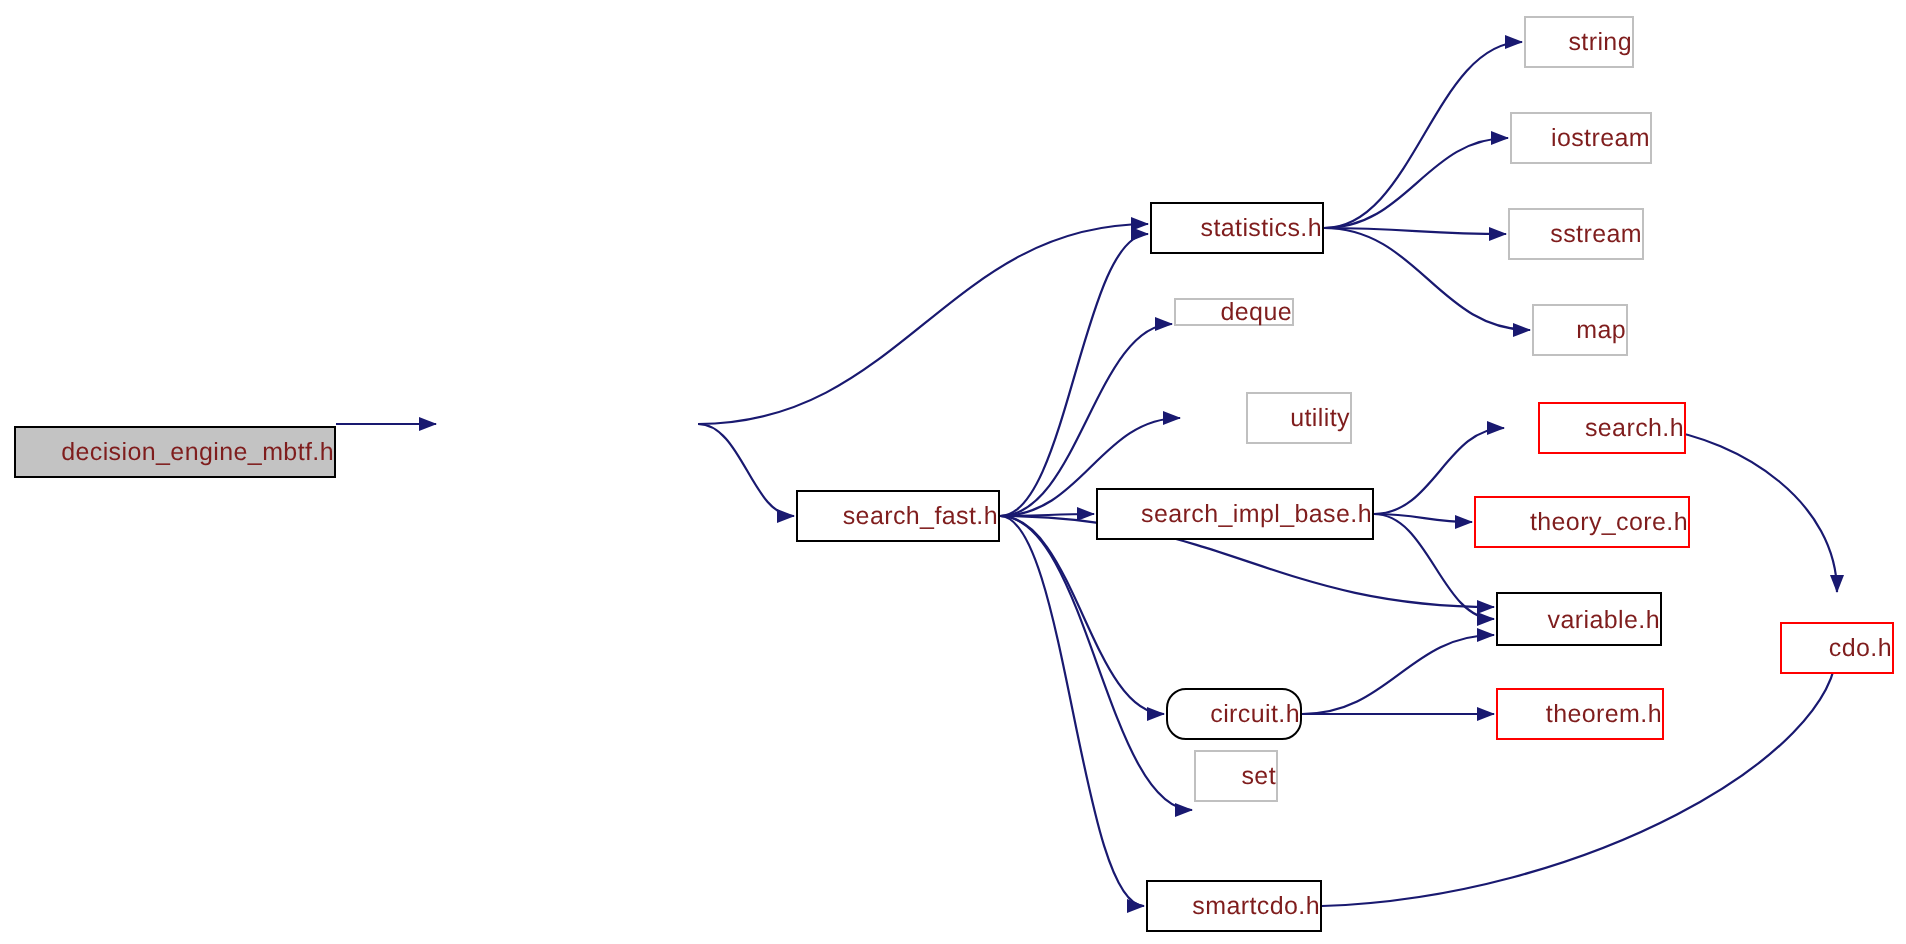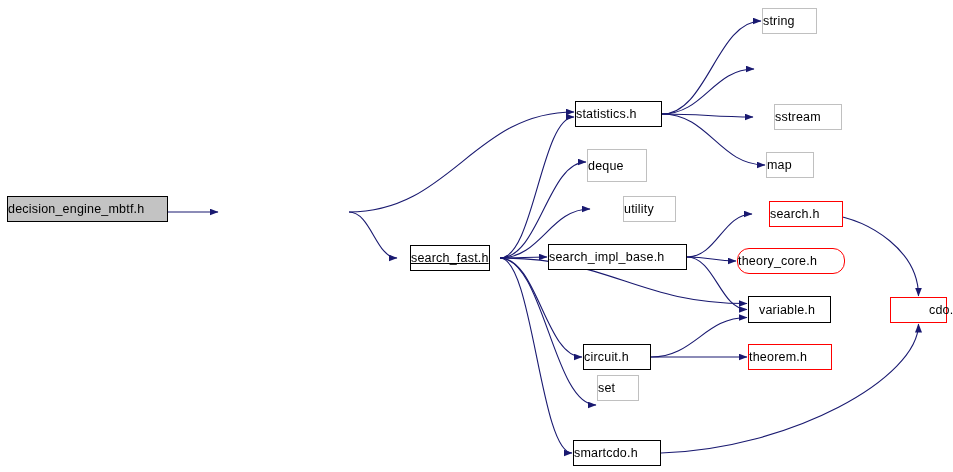--- a/index.html
+++ b/index.html
@@ -21,24 +21,24 @@
     top: 0;
     z-index: 1;
   }
   .node {
     position: absolute;
     box-sizing: border-box;
     background: #ffffff;
     border: 1px solid #000000;
     display: flex;
     align-items: center;
-    justify-content: flex-start;
+    justify-content: flex-end;
     z-index: 2;
     font-size: 12.5px;
-    color: #000000;
+    color: #7f1d1d;
     white-space: nowrap;
     letter-spacing: 0.2px;
   }
   .node.root      { background: #c3c3c3; border-color: #000000; }
   .node.external  { border-color: #c0c0c0; }
   .node.truncated { border-color: #ff0000; }
   .node span { pointer-events: none; }
 </style>
 </head>
 <body>
@@ -69,60 +69,63 @@
         <path d="M687,257 C716.7,257 723.3,214 752,214" fill="none" stroke="#191970" stroke-width="1.1" marker-end="url(#arrowhead)"></path>
         <path d="M687,257 C709.5,257 714.5,261 736,261" fill="none" stroke="#191970" stroke-width="1.1" marker-end="url(#arrowhead)"></path>
         <path d="M687,257 C714.45,257 720.55,309.5 747,309.5" fill="none" stroke="#191970" stroke-width="1.1" marker-end="url(#arrowhead)"></path>
         <path d="M827,214 C872,220 918.5,252 918.5,296" fill="none" stroke="#191970" stroke-width="1.1" marker-end="url(#arrowhead)"></path>
         <path d="M651,357 C694.65,357 704.35,317.5 747,317.5" fill="none" stroke="#191970" stroke-width="1.1" marker-end="url(#arrowhead)"></path>
         <path d="M651,357 C694.65,357 704.35,357 747,357" fill="none" stroke="#191970" stroke-width="1.1" marker-end="url(#arrowhead)"></path>
         <path d="M661,453 C791,449 918.5,378 918.5,324" fill="none" stroke="#191970" stroke-width="1.1" marker-end="url(#arrowhead)"></path>
       </g>
   </svg>
 
-<div class="node root" style="left: 7px; top: 196px; width: 161px; height: 26px;">
+<div class="node root" style="left: 7px; top: 213px; width: 161px; height: 26px;">
       <span>decision_engine_mbtf.h</span>
     </div>
-    <div class="node header" style="left: 410px; top: 245px; width: 80px; height: 26px; text-decoration: underline;">
+    <div class="node header" style="left: 398px; top: 245px; width: 102px; height: 26px;">
       <span>search_fast.h</span>
     </div>
     <div class="node header" style="left: 575px; top: 101px; width: 87px; height: 26px;">
       <span>statistics.h</span>
     </div>
-    <div class="node external" style="left: 587px; top: 149px; width: 60px; height: 33px;">
+    <div class="node external" style="left: 587px; top: 149px; width: 60px; height: 14px;">
       <span>deque</span>
     </div>
     <div class="node external" style="left: 623px; top: 196px; width: 53px; height: 26px;">
       <span>utility</span>
     </div>
     <div class="node external" style="left: 762px; top: 8px; width: 55px; height: 26px;">
       <span>string</span>
     </div>
-    <div class="node external" style="left: 754px; top: 104px; width: 68px; height: 26px; margin-left: 20px;">
+    <div class="node external" style="left: 755px; top: 56px; width: 71px; height: 26px;">
+      <span>iostream</span>
+    </div>
+    <div class="node external" style="left: 754px; top: 104px; width: 68px; height: 26px;">
       <span>sstream</span>
     </div>
     <div class="node external" style="left: 766px; top: 152px; width: 48px; height: 26px;">
       <span>map</span>
     </div>
     <div class="node header" style="left: 548px; top: 244px; width: 139px; height: 26px;">
       <span>search_impl_base.h</span>
     </div>
     <div class="node truncated" style="left: 753px; top: 201px; width: 74px; height: 26px; margin-left: 16px;">
       <span>search.h</span>
     </div>
-    <div class="node truncated" style="left: 737px; top: 248px; width: 108px; height: 26px; border-radius: 12px;">
+    <div class="node truncated" style="left: 737px; top: 248px; width: 108px; height: 26px;">
       <span>theory_core.h</span>
     </div>
     <div class="node header" style="left: 748px; top: 296px; width: 83px; height: 27px; padding-left: 10px;">
       <span>variable.h</span>
     </div>
-    <div class="node truncated" style="left: 890px; top: 297px; width: 57px; height: 26px; padding-left: 38px;">
+    <div class="node truncated" style="left: 890px; top: 311px; width: 57px; height: 26px; padding-left: 38px;">
       <span>cdo.h</span>
     </div>
-    <div class="node header" style="left: 583px; top: 344px; width: 68px; height: 26px;">
+    <div class="node header" style="left: 583px; top: 344px; width: 68px; height: 26px; border-radius: 10px;">
       <span>circuit.h</span>
     </div>
     <div class="node truncated" style="left: 748px; top: 344px; width: 84px; height: 26px;">
       <span>theorem.h</span>
     </div>
     <div class="node external" style="left: 597px; top: 375px; width: 42px; height: 26px;">
       <span>set</span>
     </div>
     <div class="node header" style="left: 573px; top: 440px; width: 88px; height: 26px;">
       <span>smartcdo.h</span>

